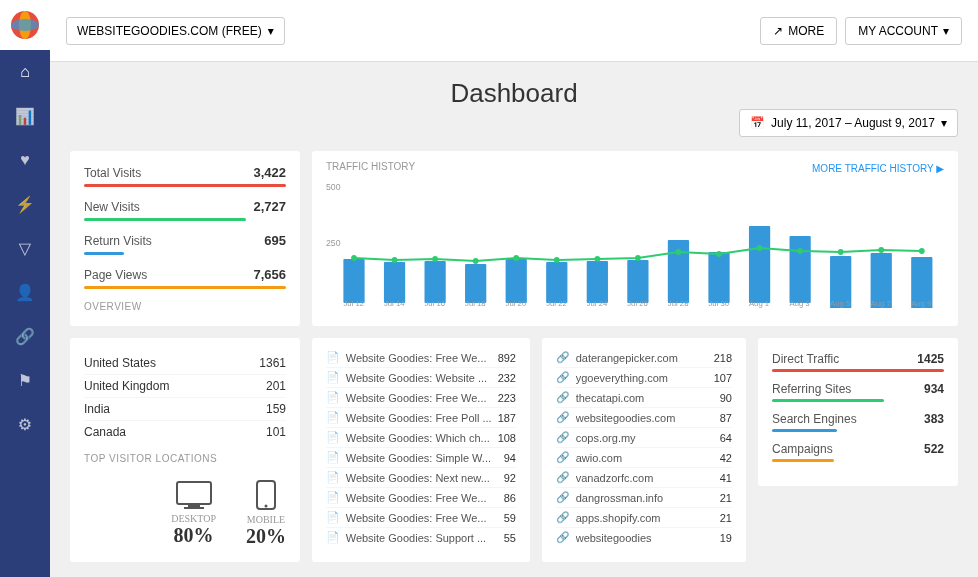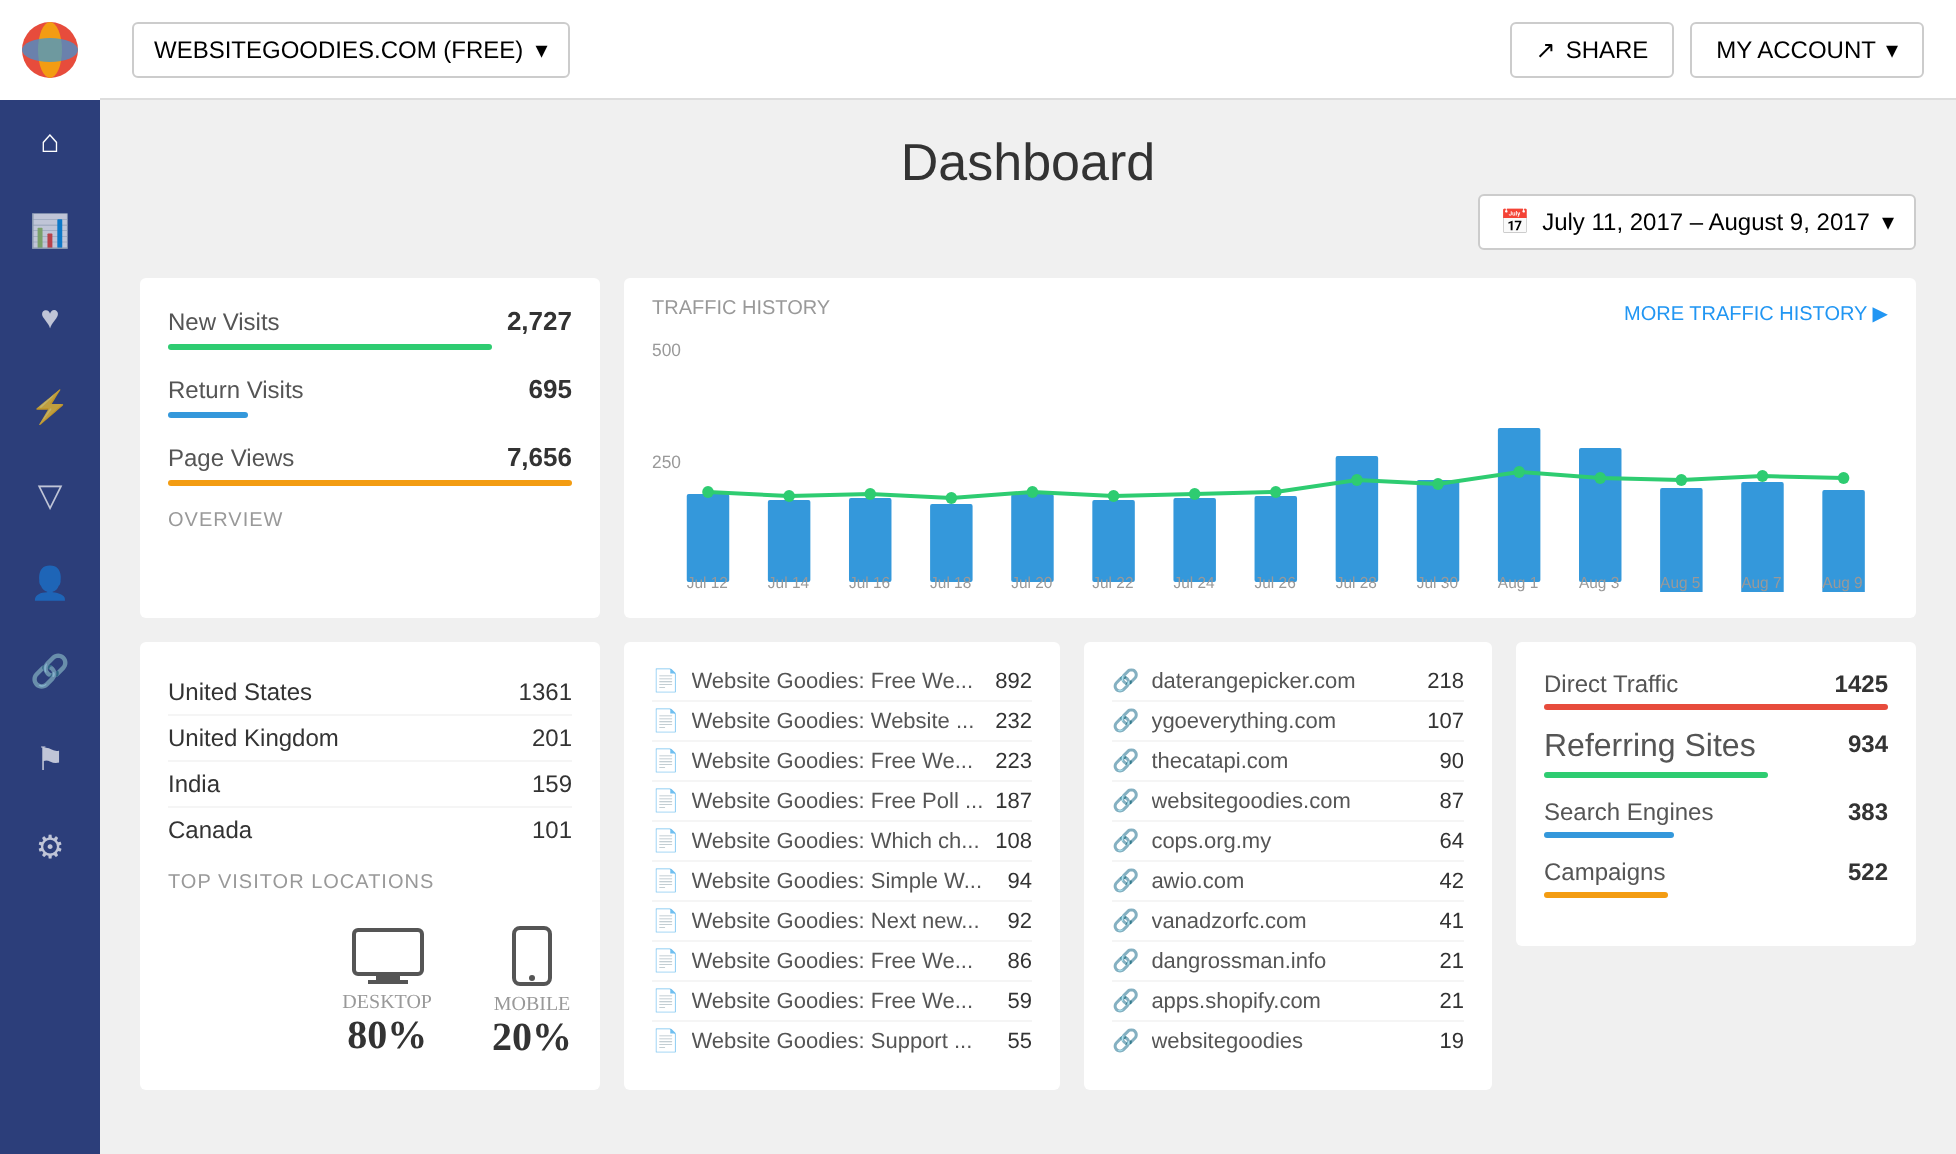--- a/index.html
+++ b/index.html
@@ -40,21 +40,21 @@
     #main {
       flex: 1;
       display: flex;
       flex-direction: column;
       overflow: hidden;
     }
 
     
     #topbar {
       background: #fff;
-      height: 50px;
+      height: 62px;
       display: flex;
       align-items: center;
       padding: 0 16px;
       border-bottom: 1px solid #ddd;
       gap: 12px;
     }
     .site-selector {
       border: 1px solid #ccc;
       border-radius: 3px;
       padding: 6px 10px;
@@ -190,21 +190,21 @@
 <div id="main">
 
   <div id="topbar">
     <button class="site-selector">
       <span>WEBSITEGOODIES.COM (FREE)</span>
       <span>▾</span>
     </button>
     <div class="topbar-right">
       <button class="topbar-btn">
         <span>↗</span>
-        <span>SHARE</span>
+        <span>MORE</span>
       </button>
       <button class="topbar-btn">
         <span>MY ACCOUNT</span>
         <span>▾</span>
       </button>
     </div>
   </div>
 
   <div id="content">
 
@@ -213,20 +213,27 @@
       <button class="date-range">
         <span>📅</span>
         <span>July 11, 2017 – August 9, 2017</span>
         <span>▾</span>
       </button>
     </div>
 
     <div class="dashboard-grid">
 
       <div class="card stats-card">
+        <div class="stat-item">
+          <div class="stat-header">
+            <span class="stat-label">Total Visits</span>
+            <span class="stat-value">3,422</span>
+          </div>
+          <div class="stat-bar" style="background:#e74c3c;width:100%"></div>
+        </div>
         <div class="stat-item">
           <div class="stat-header">
             <span class="stat-label">New Visits</span>
             <span class="stat-value">2,727</span>
           </div>
           <div class="stat-bar" style="background:#2ecc71;width:80%"></div>
         </div>
         <div class="stat-item">
           <div class="stat-header">
             <span class="stat-label">Return Visits</span>
@@ -462,21 +469,21 @@
         <div id="traffic-list">
             <div class="traffic-item">
     <div class="traffic-header">
       <span style="font-size:12px;color:#555;">Direct Traffic</span>
       <span style="font-size:12px;font-weight:bold;">1425</span>
     </div>
     <div class="traffic-bar" style="background:#e74c3c;width:100%"></div>
   </div>
             <div class="traffic-item">
     <div class="traffic-header">
-      <span style="font-size:16px;color:#555;">Referring Sites</span>
+      <span style="font-size:12px;color:#555;">Referring Sites</span>
       <span style="font-size:12px;font-weight:bold;">934</span>
     </div>
     <div class="traffic-bar" style="background:#2ecc71;width:65%"></div>
   </div>
             <div class="traffic-item">
     <div class="traffic-header">
       <span style="font-size:12px;color:#555;">Search Engines</span>
       <span style="font-size:12px;font-weight:bold;">383</span>
     </div>
     <div class="traffic-bar" style="background:#3498db;width:38%"></div>

